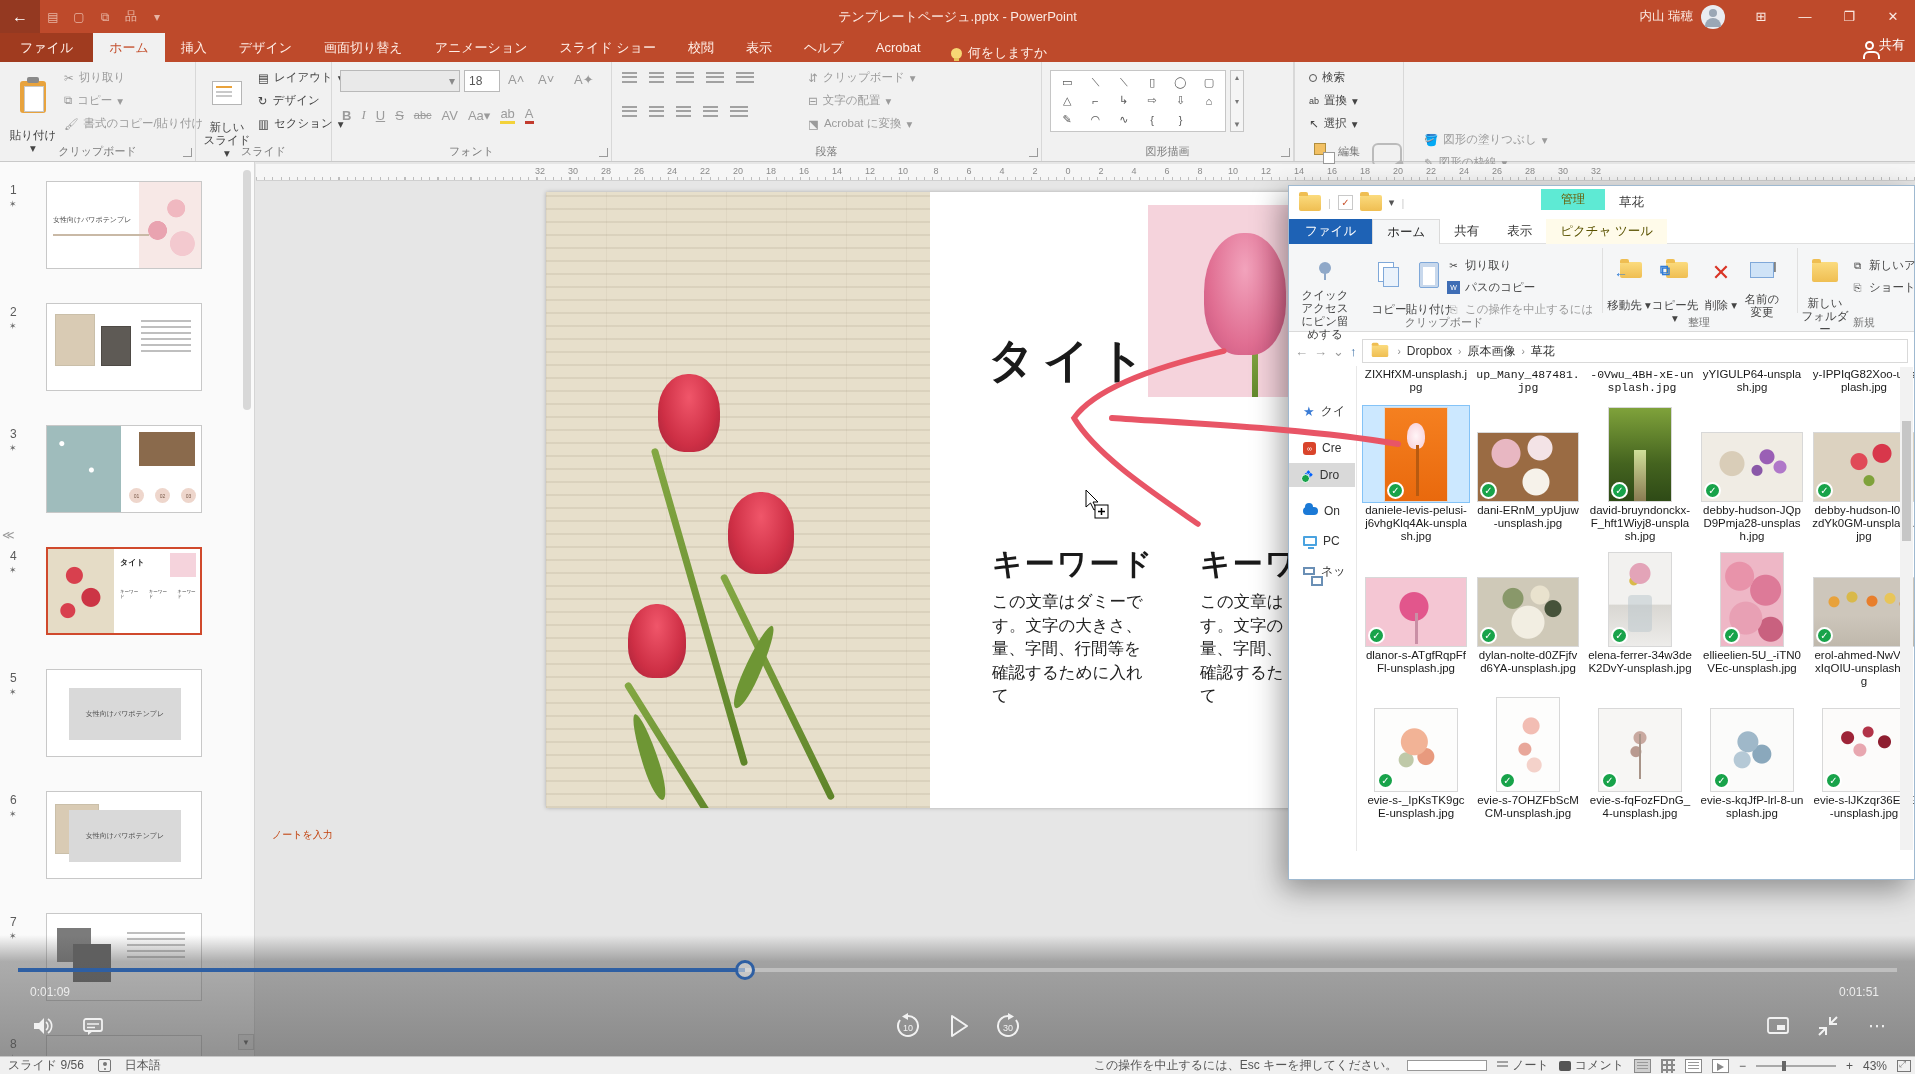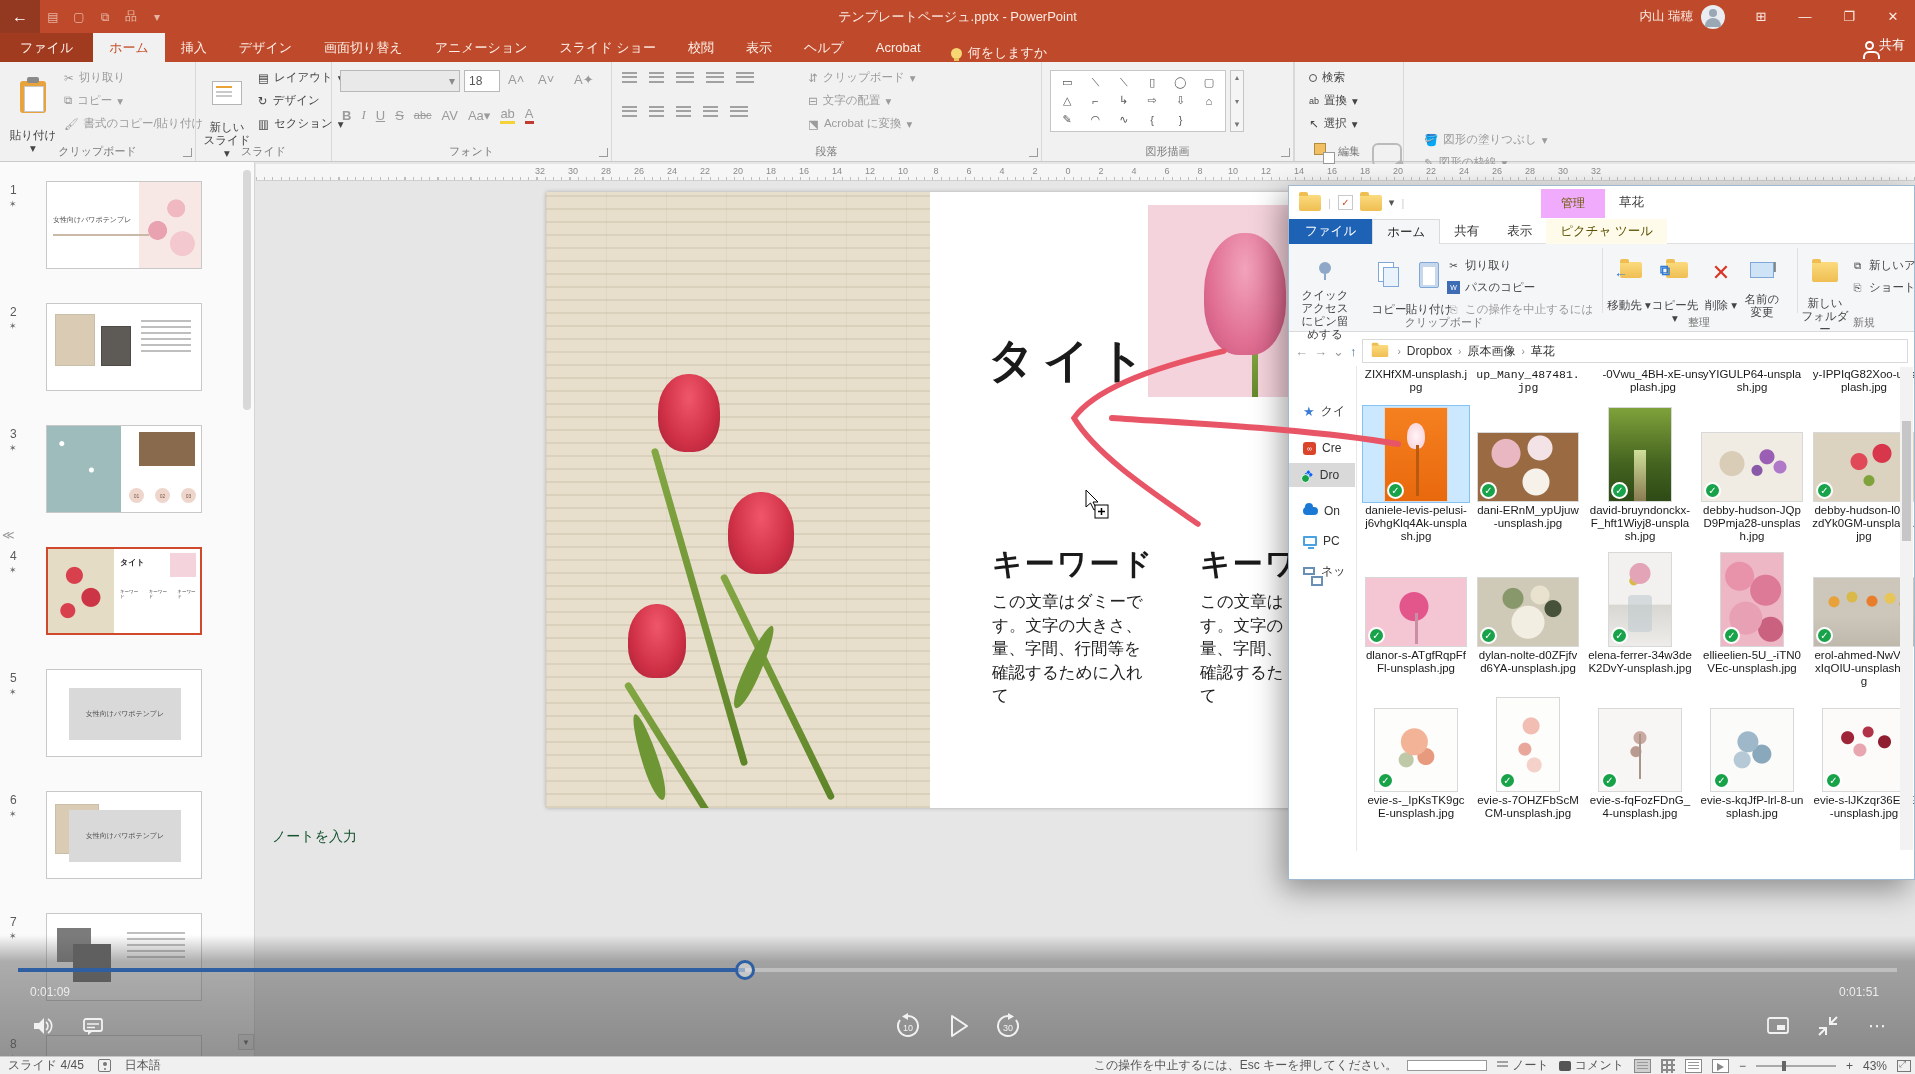--- a/index.html
+++ b/index.html
@@ -102,21 +102,21 @@
     background:repeating-linear-gradient(0deg,rgba(125,112,88,.12) 0 2px,transparent 2px 13px),repeating-linear-gradient(90deg,rgba(125,112,88,.07) 0 1px,transparent 1px 60px),#E7DFCB}
   .stem{position:absolute;width:7px;background:linear-gradient(#83A743,#5E8429);border-radius:4px}
   .leaf{position:absolute;width:16px;height:90px;background:#6E9634;border-radius:50% 50% 50% 50%/60% 60% 40% 40%}
   .tulip{position:absolute;border-radius:48% 48% 42% 42%;background:radial-gradient(ellipse at 50% 30%,#F0566A,#CE2F45 62%,#A22238)}
   #pinkbox{position:absolute;left:602px;top:13px;width:204px;height:192px;background:#F5D3DC;overflow:hidden}
   #pinkbox .tulip{background:radial-gradient(ellipse at 50% 30%,#F2A3BC,#E06E92 62%,#C5527B)}
   #slide-title{position:absolute;left:442px;top:138px;font-family:"Liberation Serif",serif;font-weight:bold;font-size:46px;letter-spacing:8px;color:#1a1a1a}
   .kw-h{position:absolute;top:352px;font-family:"Liberation Serif",serif;font-weight:bold;font-size:30px;letter-spacing:2px;color:#1a1a1a}
   .kw-b{position:absolute;top:398px;font-family:"Liberation Serif",serif;font-size:16.5px;line-height:23.5px;color:#222;white-space:pre-line}
   #kw-divider{position:absolute;left:898px;top:366px;width:3px;height:115px;background:#8D7F72}
-  #notes-hint{position:absolute;left:16px;top:647px;font-size:14px;color:#14532d}
+  #notes-hint{position:absolute;left:16px;top:647px;font-size:10px;color:#c2410c}
 
   
   #ppt-status{position:absolute;left:0;top:1056px;width:1915px;height:18px;background:#F0F0F0;border-top:1px solid #C6C6C6;display:flex;align-items:center;font-size:12px;color:#555}
   #st-left{display:flex;align-items:center;gap:14px;padding-left:8px}
   #st-right{position:absolute;right:4px;display:flex;align-items:center;gap:10px}
   .acc-ic{width:13px;height:13px;border:1px solid #777;border-radius:2px;position:relative}
   .acc-ic::after{content:"";position:absolute;left:4px;top:2px;width:4px;height:4px;border-radius:50%;background:#777;box-shadow:0 5px 0 -1px #777}
   #esc-box{width:80px;height:11px;border:1px solid #999;background:#fff}
   .vico{width:17px;height:14px;border:1px solid #8a8a8a;background:#fff;position:relative}
   .vico.selv{background:#CFCFCF}
@@ -128,21 +128,21 @@
   .fit-ic{width:14px;height:12px;border:1px solid #777;position:relative}
   .fit-ic::after{content:"⤢";position:absolute;left:1px;top:-2px;font-size:9px;color:#777}
 
   
   #explorer{position:absolute;left:1288px;top:185px;width:627px;height:695px;background:#fff;border:1px solid #9FB9D0;box-shadow:-6px 10px 28px rgba(0,0,0,.38);z-index:20}
   #ex-titlebar{position:absolute;left:0;top:0;width:100%;height:33px;background:#fff;display:flex;align-items:center}
   .fold{width:22px;height:16px;background:linear-gradient(#FBDB7E,#EFBE52);border-radius:2px;position:relative}
   .fold::before{content:"";position:absolute;left:0;top:-3px;width:9px;height:4px;background:#EFBE52;border-radius:2px 2px 0 0}
   .exqat{display:flex;align-items:center;gap:7px;padding-left:10px;font-size:11px;color:#555}
   .chkico{width:15px;height:15px;border:1px solid #c9c9c9;background:#fff;color:#C8542F;font-size:10px;display:flex;align-items:center;justify-content:center}
-  #manage-tab{position:absolute;left:252px;top:3px;width:64px;height:29px;background:#f0abfc;color:#6a5a00;font-size:12px;display:flex;align-items:center;justify-content:center}
+  #manage-tab{position:absolute;left:252px;top:3px;width:64px;height:21px;background:#5eead4;color:#6a5a00;font-size:12px;display:flex;align-items:center;justify-content:center}
   #ex-title{position:absolute;left:330px;top:8px;font-size:12.5px;color:#333}
   #ex-tabs{position:absolute;left:0;top:33px;width:100%;height:25px;background:#fff;border-bottom:1px solid #E0E0E0;display:flex;font-size:12.5px;color:#333}
   .extab{padding:4px 14px;height:25px}
   .extab.file{background:#1E62B5;color:#fff;padding:4px 16px}
   .extab.active{background:#F5F6F7;border:1px solid #DADADA;border-bottom:none;color:#222}
   .extab.tool{background:#FFFBEA;color:#5a5200}
   #ex-ribbon{position:absolute;left:0;top:58px;width:100%;height:88px;background:#F5F6F7;border-bottom:1px solid #DADADA;font-size:11.5px;color:#444}
   .exgroup-label{position:absolute;bottom:1px;font-size:11px;color:#777;text-align:center}
   .exsep{position:absolute;top:4px;bottom:18px;width:1px;background:#E0E0E0}
   .exbig{position:absolute;top:5px;width:56px;text-align:center;line-height:13px;white-space:pre-line}
@@ -641,21 +641,21 @@
 す。文字の
 量、字間、
 確認するた
 て</div>
     </div>
     <div id="notes-hint">ノートを入力</div>
   </div>
 
   <div id="ppt-status">
     <div id="st-left">
-      <span>スライド 4/45</span>
+      <span>スライド 9/56</span>
       <span class="acc-ic"></span>
       <span>日本語</span>
     </div>
     <div id="st-right">
       <span>この操作を中止するには、Esc キーを押してください。</span>
       <span id="esc-box"></span>
       <span style="display:flex;align-items:center;gap:4px">
           <span class="bars" style="width:11px;height:9px"></span>
           <span>ノート</span>
         </span>
@@ -805,21 +805,21 @@
             <span>ネッ</span>
           </div>
         </div>
       <div id="ex-grid">
           <div class="cell" style="left: 4px; top: 0px;">
             <div class="nm">ZIXHfXM-unsplash.jpg</div>
           </div>
           <div class="cell" style="left: 116px; top: 0px; font-family: Liberation Mono, monospace;">
             <div class="nm">up_Many_487481.jpg</div>
           </div>
-          <div class="cell" style="left: 241px; top: 0px;">
+          <div class="cell" style="left: 230px; top: 0px; font-family: Liberation Mono, monospace;">
             <div class="nm">-0Vwu_4BH-xE-unsplash.jpg</div>
           </div>
           <div class="cell" style="left: 340px; top: 0px;">
             <div class="nm">yYIGULP64-unsplash.jpg</div>
           </div>
           <div class="cell" style="left: 452px; top: 0px;">
             <div class="nm">y-IPPIqG82Xoo-unsplash.jpg</div>
           </div>
           <div class="cell selected" style="left: 4px; top: 40px;">
             <div class="picwrap">

